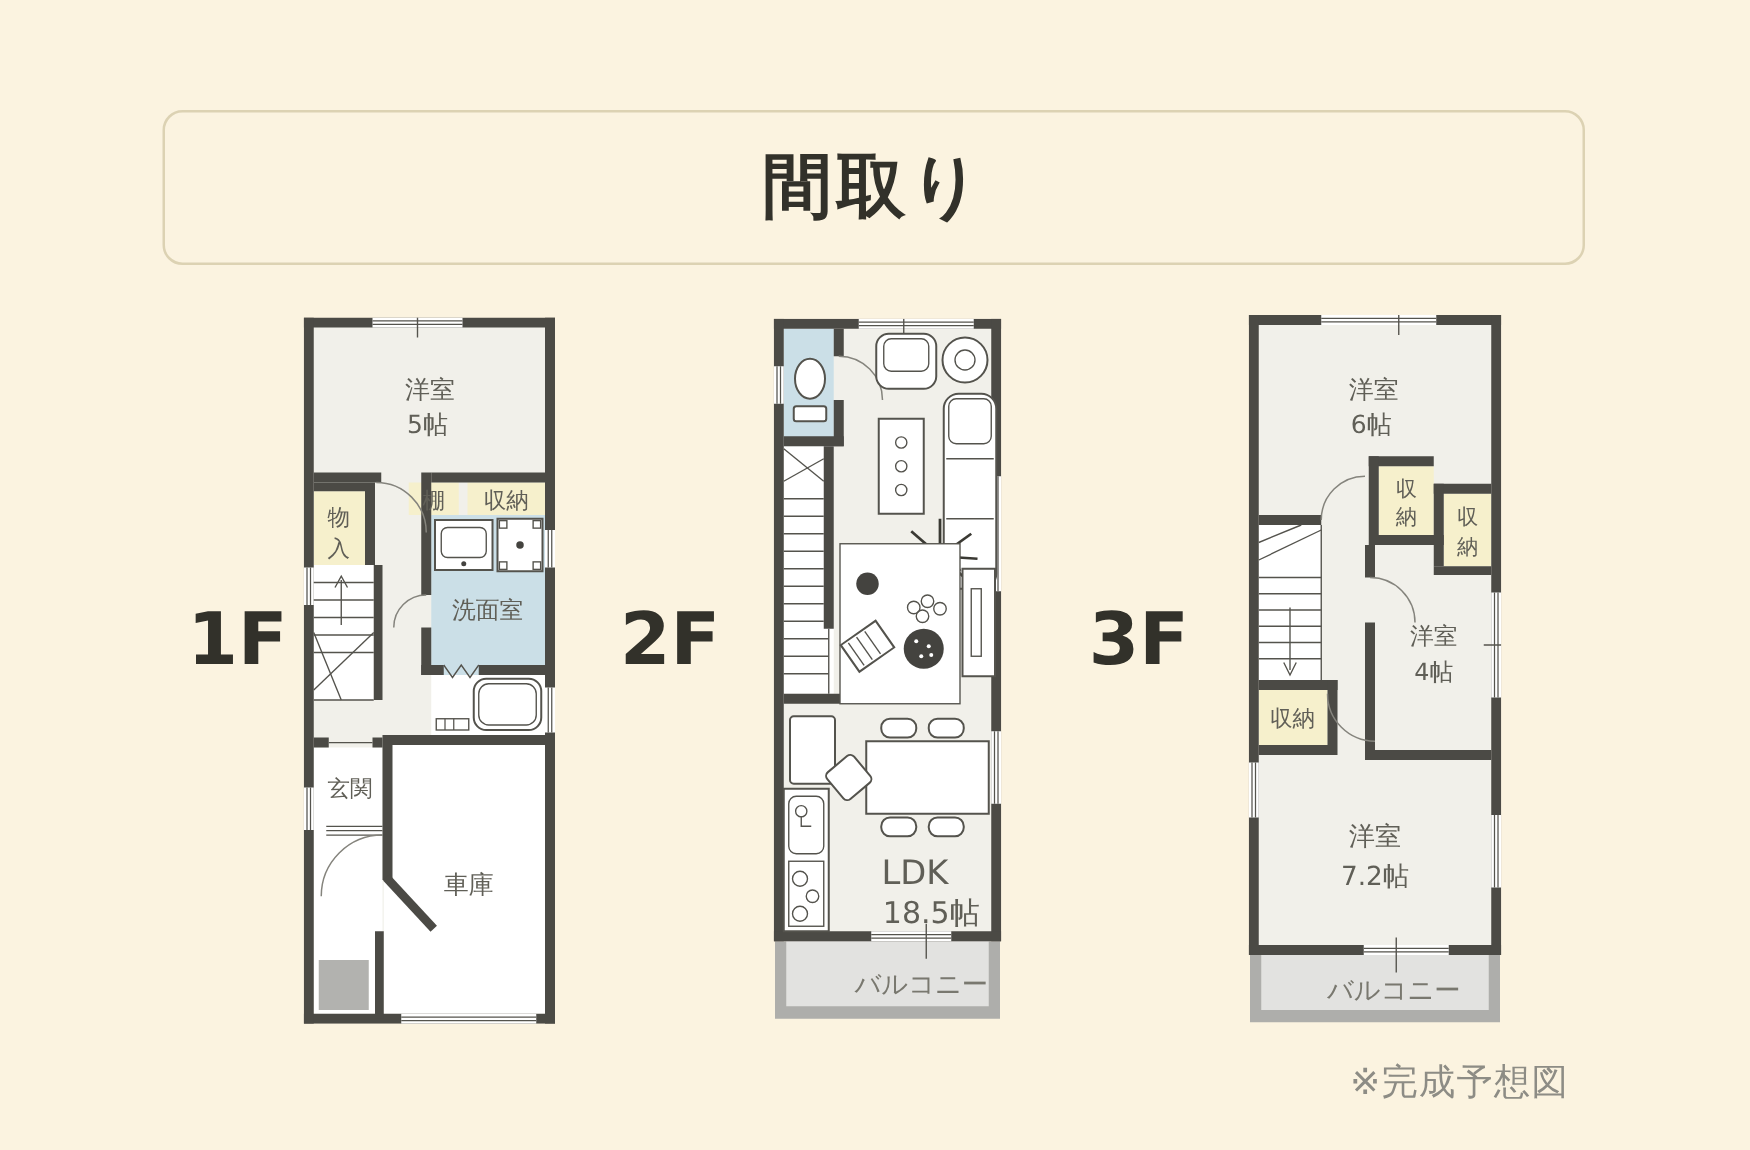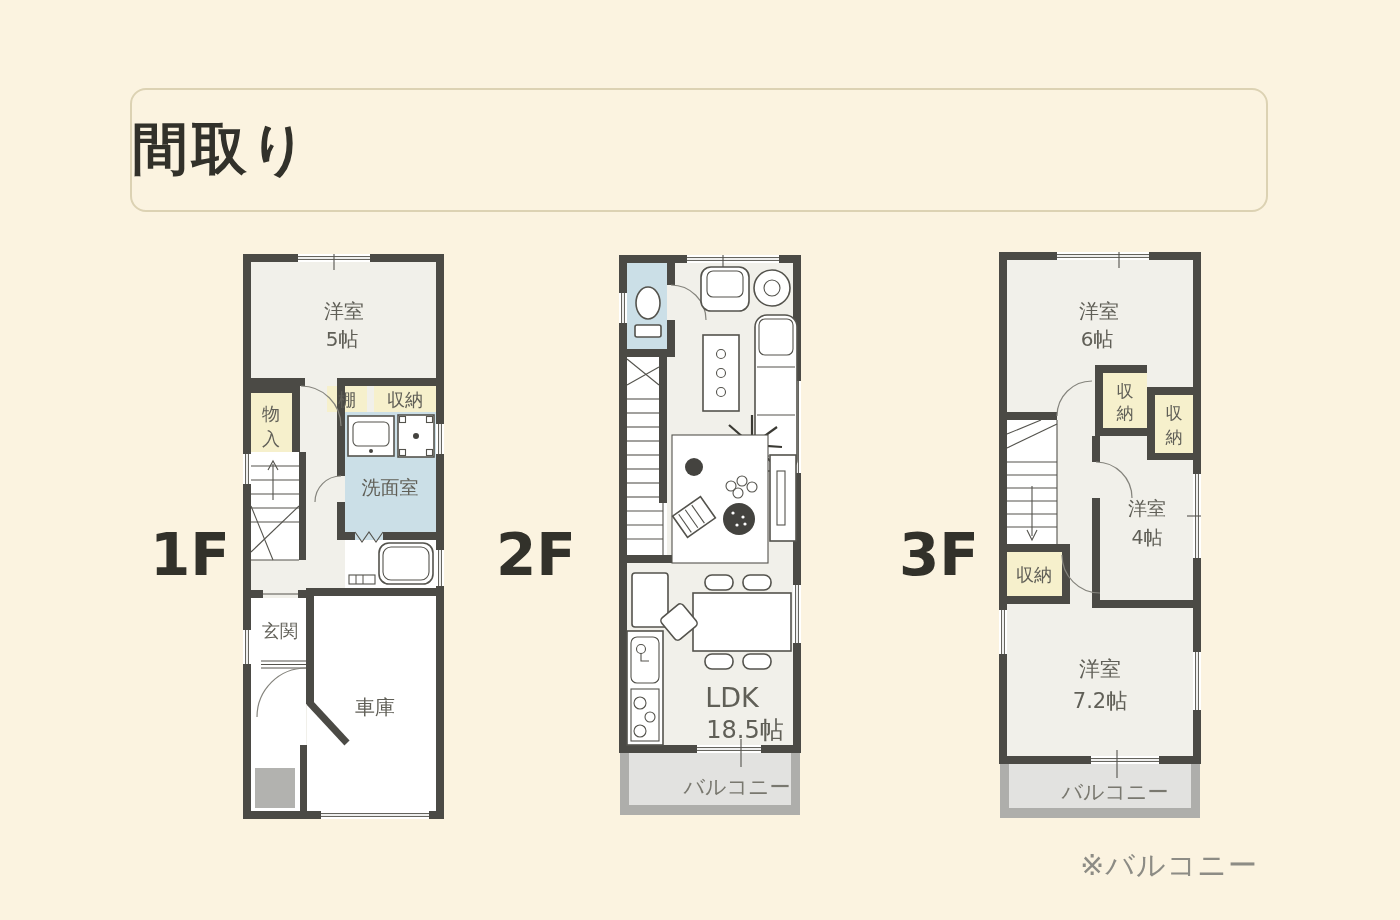--- a/index.html
+++ b/index.html
@@ -6,26 +6,26 @@
     --background:#FBF3E0; --title-border:#DCD2B3; --title-text:#32312A;
     --floor-label-text:#32312A; --wall:#4B4A45; --room-floor:#F1F0EA;
     --storage-yellow:#F6F0CC; --wet-blue:#CBDFE7; --balcony-band:#AEAEAB;
     --balcony-floor:#E2E2E0; --room-label-text:#605F57; --note-text:#8D8C85;
   }
   html,body{margin:0;padding:0;}
   .page{position:relative;width:1400px;height:920px;background:var(--background);
         font-family:"DejaVu Sans","Liberation Sans",sans-serif;overflow:hidden;}
   .title-box{position:absolute;left:130px;top:88px;width:1134px;height:120px;
         border:2px solid var(--title-border);border-radius:16px;
-        display:flex;align-items:center;}
+        display:flex;align-items:center;justify-content:center;}
   .title-text{font-size:56px;font-weight:bold;color:var(--title-text);letter-spacing:3px;}
-  .floor-label{position:absolute;font-size:58px;font-weight:bold;color:var(--floor-label-text);line-height:1;margin-top:44px;}
+  .floor-label{position:absolute;font-size:58px;font-weight:bold;color:var(--floor-label-text);line-height:1;}
   #label-1f{left:150px;top:482px;}
   #label-2f{left:496px;top:482px;}
-  #label-3f{left:899px;top:482px;}
+  #label-3f{left:871px;top:482px;}
   .plan{position:absolute;}
   #plan-1f{left:243px;top:254px;}
   #plan-2f{left:619px;top:255px;}
   #plan-3f{left:999px;top:252px;}
   .note{position:absolute;left:1080px;top:846px;font-size:29px;color:var(--note-text);letter-spacing:1px;}
   
   .wall{fill:var(--wall);}
   .room{fill:var(--room-floor);}
   .white{fill:#FFFFFF;}
   .yellow{fill:var(--storage-yellow);}
@@ -363,15 +363,15 @@
       <text class="rlabel" x="175" y="191" font-size="17">納</text>
       <text class="rlabel" x="148" y="263" font-size="19">洋室</text>
       <text class="rlabel" x="148" y="292" font-size="19">4帖</text>
       <text class="rlabel" x="35" y="329" font-size="18">収納</text>
       <text class="rlabel" x="101" y="424" font-size="21">洋室</text>
       <text class="rlabel" x="101" y="456" font-size="21">7.2帖</text>
       <text class="blabel" x="116" y="547" font-size="21">バルコニー</text>
     </g>
   </svg>
 
-  <div class="note">※バルコニー</div>
+  <div class="note">※完成予想図</div>
 
 </div>
 
 </body></html>

